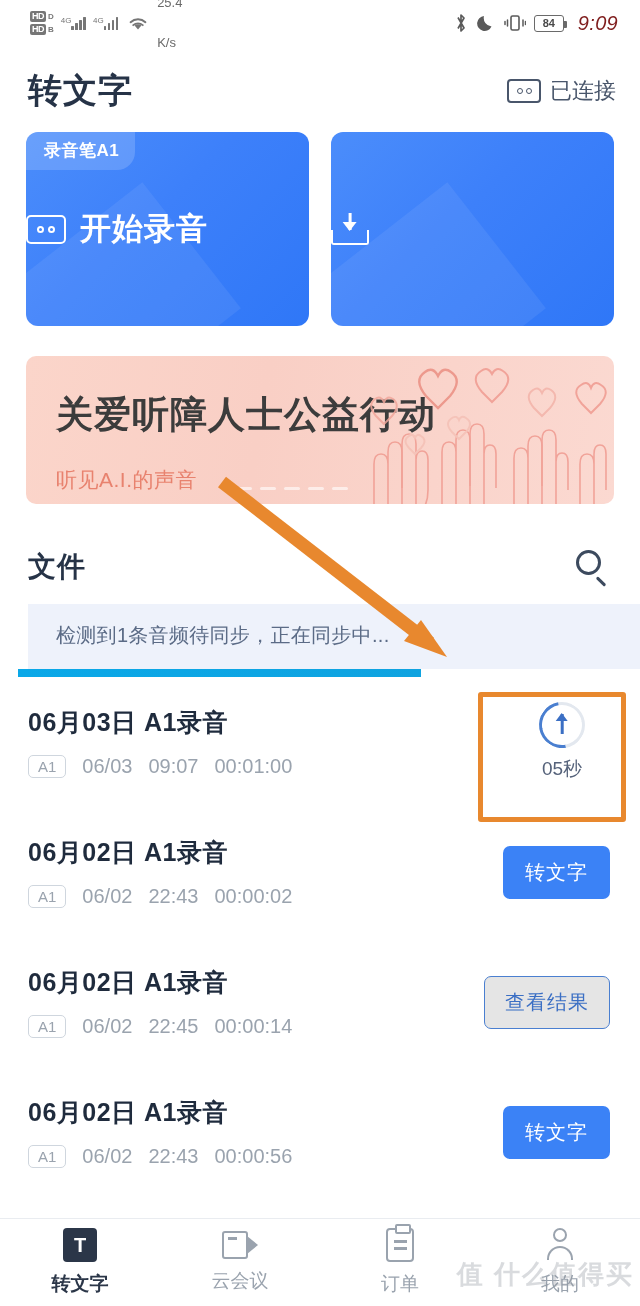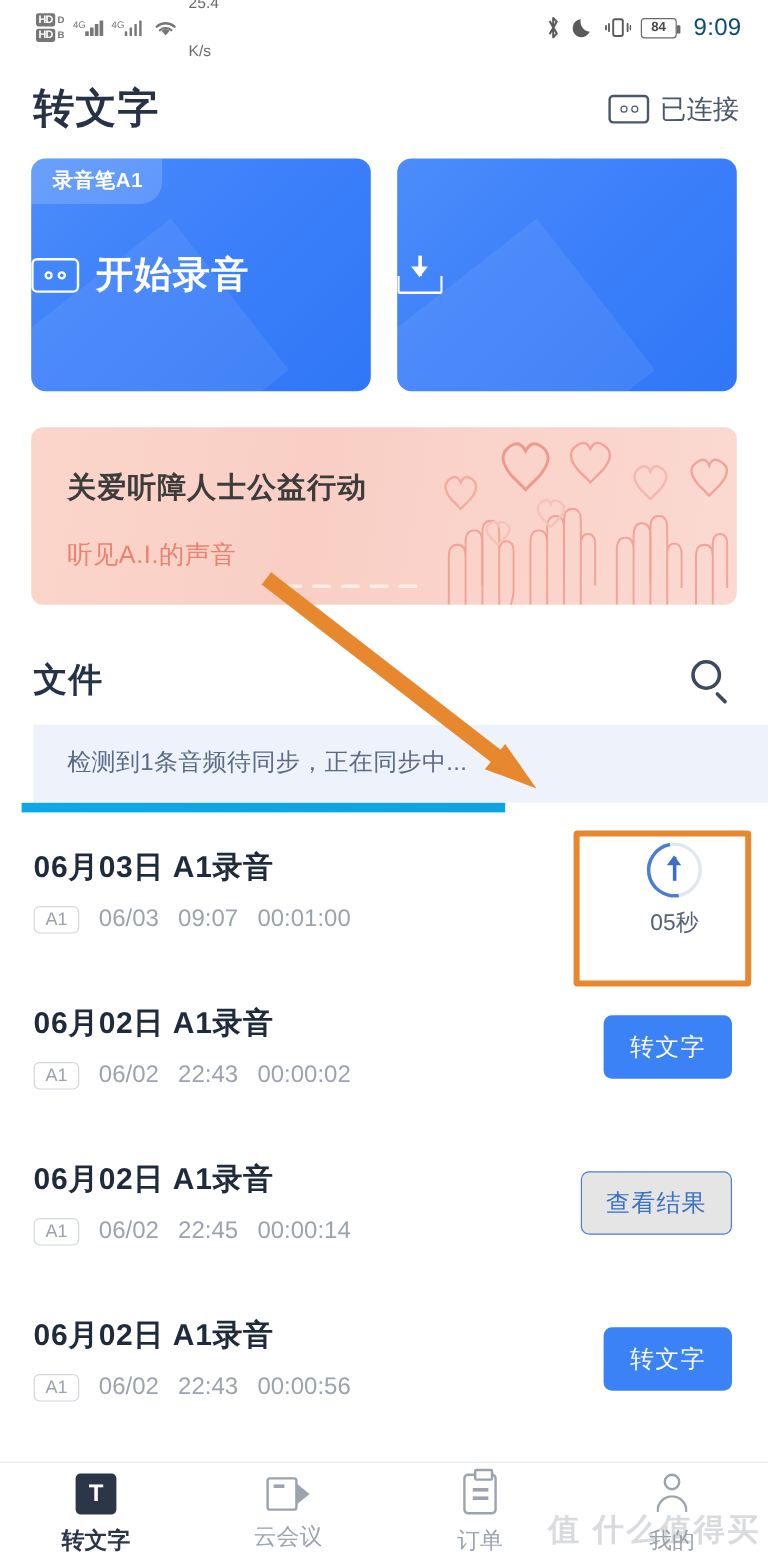--- a/index.html
+++ b/index.html
@@ -39,21 +39,21 @@
   .speed { display:flex; flex-direction:column; font-size:13px; line-height:12px; color:#6a6a6a;gap:28px; }
   .sb-right { display:flex; align-items:center; gap:8px; font-size:19px; color:#5a5a5a;}
   .batt {
     display:inline-flex; align-items:center; justify-content:center;
     border:1.6px solid #6a6a6a; border-radius:3px; height:17px; min-width:30px;
     font-size:11px; font-weight:bold; color:#4a4a4a; padding:0 2px;
     position:relative;
   }
   .batt::after{ content:""; position:absolute; right:-4px; top:5px; width:2.5px;height:7px;
     background:#6a6a6a; border-radius:0 1px 1px 0;}
-  .clock { font-size:20px; color:#0c4a6e; margin-left:6px; letter-spacing:0.3px;}
+  .clock { font-size:20px; color:#7f1d1d; margin-left:6px; letter-spacing:0.3px;font-style:italic;}
 
   
   .header {
     display:flex; align-items:center; justify-content:space-between;
     padding: 22px 24px 18px 28px;
   }
   .app-title { font-size:34px; font-weight:bold; color:#263347; letter-spacing:1px;}
   .conn { display:flex; align-items:center; gap:9px; color:#49566b; font-size:22px;}
   .rec-icon {
     width:34px;height:24px;border:2.2px solid #49566b;border-radius:4px;
@@ -98,21 +98,21 @@
     width:0;height:0;border-left:7px solid transparent;border-right:7px solid transparent;
     border-top:9px solid #fff;
   }
 
   
   .banner{
     margin:30px 26px 0 26px; height:148px; border-radius:10px;
     background: linear-gradient(100deg,#fbd5ca 0%, #f9cfc5 40%, #fbd9d1 100%);
     position:relative; overflow:hidden; padding: 34px 0 0 30px;
   }
-  .banner-title{ font-size:24px; font-weight:bold; color:#3c3c3c; letter-spacing:1px;}
+  .banner-title{ font-size:37px; font-weight:bold; color:#3c3c3c; letter-spacing:1px;}
   .banner-sub{ font-size:21px; color:#e8826e; margin-top:26px; letter-spacing:0.5px;}
   .banner-art{ position:absolute; right:0; top:0; width:260px; height:148px; opacity:0.85;}
   .dots{ position:absolute; bottom:14px; left:210px; display:flex; gap:8px;}
   .dots i{ display:block; width:16px;height:3px;background:rgba(255,255,255,0.6); border-radius:2px;}
 
   
   .files-head{
     display:flex; align-items:center; justify-content:space-between;
     padding: 44px 30px 18px 28px;
   }

